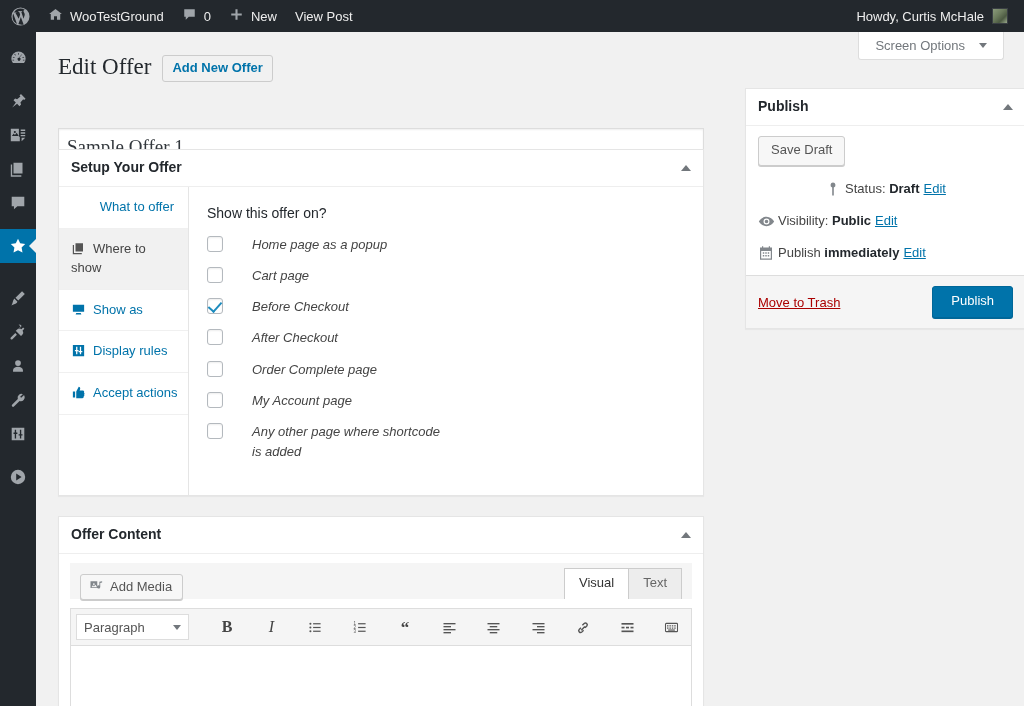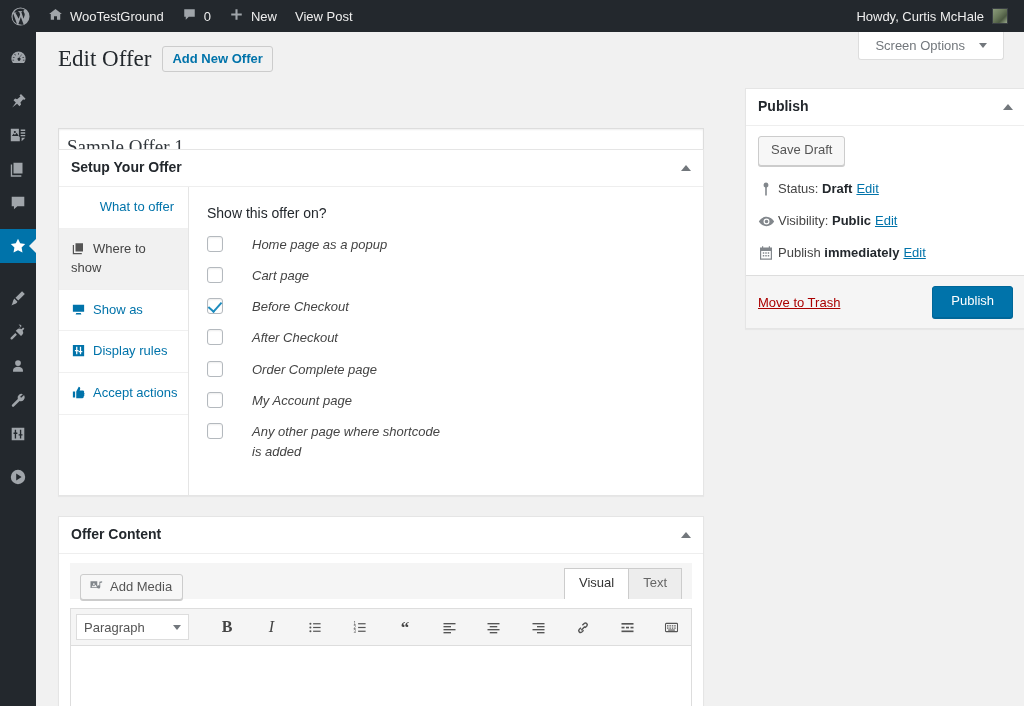--- a/index.html
+++ b/index.html
@@ -87,22 +87,22 @@
   }
   .caret-dn {
     width: 0; height: 0;
     border-left: 4px solid transparent;
     border-right: 4px solid transparent;
     border-top: 5px solid #72777c;
   }
 
   
   #title-row {
-    position: absolute; top: 12px; left: 22px;
-    display: flex; align-items: center; gap: 11px;
+    position: absolute; top: 20px; left: 22px;
+    display: flex; align-items: flex-end; gap: 11px;
   }
   #page-title {
     font-family: "Liberation Serif", serif;
     font-size: 23px; font-weight: 400;
     color: #23282d; line-height: 1.3;
   }
   #add-new-btn {
     font-size: 13px; font-weight: 600;
     color: #0073aa;
     background: #f1f1f1;
@@ -749,21 +749,21 @@
       <div class="postbox" id="submitdiv">
         <div class="postbox-header">
           <span class="postbox-title">Publish</span>
           <span class="toggle-tri"></span>
         </div>
         <div class="inside">
           <div class="minor-pub">
             <span class="btn-secondary">Save Draft</span>
           </div>
 
-          <div class="misc-pub" style="padding-top:12px;">
+          <div class="misc-pub" style="padding-top:12px;justify-content:center;">
             <span class="misc-ico">
               <svg width="16" height="16" viewBox="0 0 20 20">
                   <path d="M10 2a3.2 3.2 0 0 0-1 6.2V18h2V8.2A3.2 3.2 0 0 0 10 2z"></path>
                 </svg>
             </span>
             <span class="misc-txt">
               <span>Status:</span>
               <b>Draft</b><span class="edit-link">Edit</span>
             </span>
           </div>

